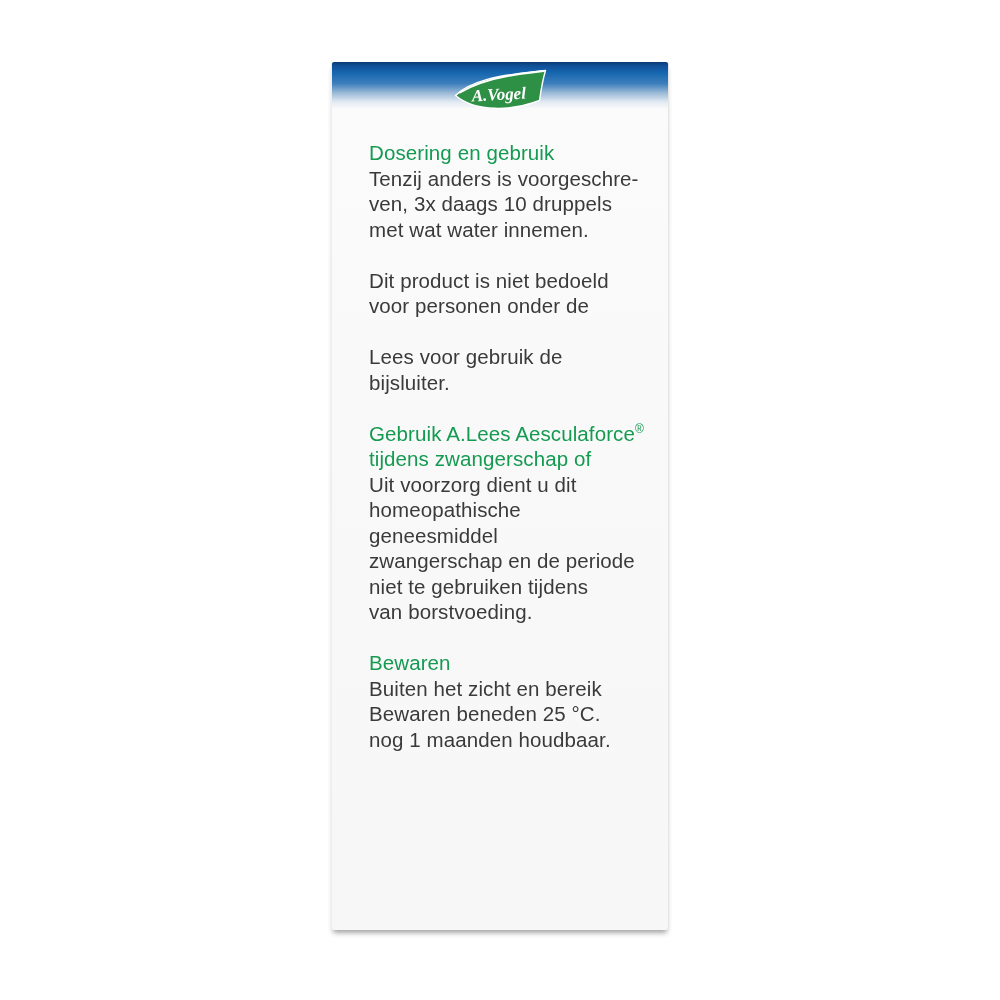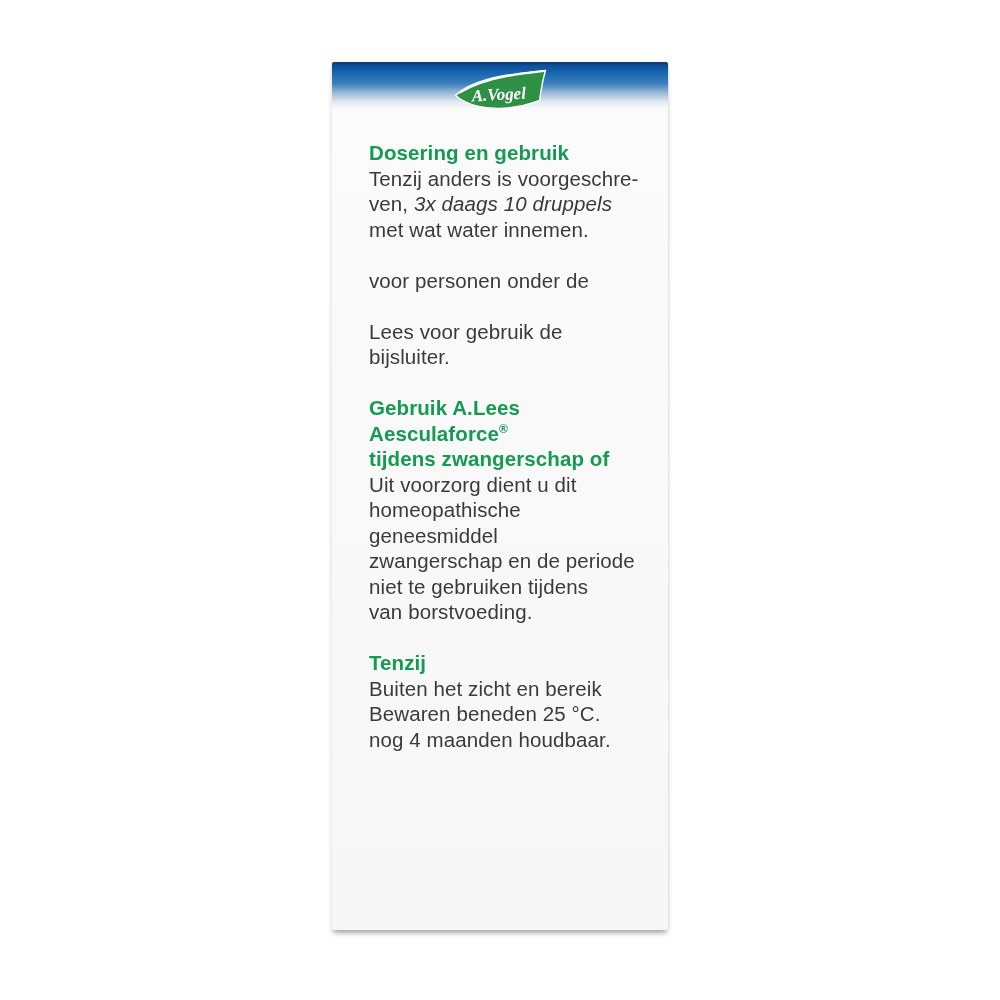--- a/index.html
+++ b/index.html
@@ -63,27 +63,27 @@
     right: 0;
     padding: 78px 20px 0 37px;
     font-size: 20.5px;
     line-height: 25.5px;
     color: #3a3a3b;
     letter-spacing: 0.1px;
   }
   .section { margin-bottom: 25.5px; }
   .heading {
     color: #149a51;
-    font-weight: bold;
+    font-weight: normal;
   }
   .heading sup {
     font-size: 12px;
     line-height: 0;
   }
-  .italic { font-style: italic; }
+  .italic { }
 </style>
 </head>
 <body>
 
 <div class="stage">
   <div class="panel">
 
     <div class="band"></div>
 
     <svg class="logo" width="96" height="44" viewBox="0 0 96 44" aria-hidden="true">
@@ -99,41 +99,42 @@
       <div class="section">
         <div class="heading">Dosering en gebruik</div>
         <div>Tenzij anders is voorgeschre-</div>
         <div>
           <span>ven, </span><span class="italic">3x daags 10 druppels</span>
         </div>
         <div>met wat water innemen.</div>
       </div>
 
       <div class="section">
+        <div>Dit product is niet bedoeld</div>
         <div>voor personen onder de</div>
       </div>
 
       <div class="section">
         <div>Lees voor gebruik de bijsluiter.</div>
       </div>
 
       <div class="section">
         <div class="heading">
           <span>Gebruik A.Lees Aesculaforce</span><sup>®</sup>
         </div>
         <div class="heading">tijdens zwangerschap of</div>
         <div>Uit voorzorg dient u dit</div>
         <div>homeopathische geneesmiddel</div>
         <div>zwangerschap en de periode</div>
         <div>niet te gebruiken tijdens</div>
         <div>van borstvoeding.</div>
       </div>
 
       <div class="section">
-        <div class="heading">Tenzij</div>
+        <div class="heading">Bewaren</div>
         <div>Buiten het zicht en bereik</div>
         <div>Bewaren beneden 25 °C.</div>
-        <div>nog 4 maanden houdbaar.</div>
+        <div>nog 1 maanden houdbaar.</div>
       </div>
 
     </div>
   </div>
 </div>
 
 </body></html>

